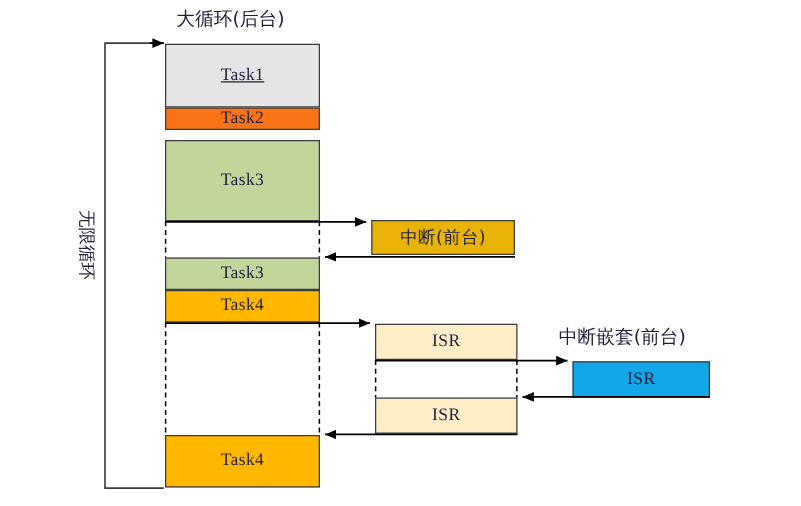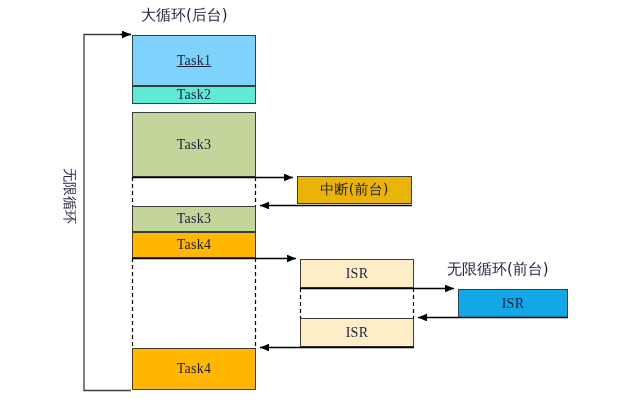--- a/index.html
+++ b/index.html
@@ -54,27 +54,27 @@
   }
   .cjk { font-family: "DejaVu Sans", "Liberation Sans", sans-serif; }
 </style>
 </head>
 <body>
 
 <div id="canvas">
 
   <div class="label cjk" style="left:141px; top:6px;">大循环(后台)</div>
 
-  <div class="label cjk" style="left:447px; top:260px;">无限循环(前台)</div>
+  <div class="label cjk" style="left:447px; top:260px;">中断嵌套(前台)</div>
 
   <div class="vlabel cjk" style="left:78px; top:168px;">无限循环</div>
 
-  <div class="box" style="left:132px; top:35px; width:124px; height:51px; background:#7dd3fc;text-decoration:underline;">Task1</div>
+  <div class="box" style="left:132px; top:35px; width:124px; height:51px; background:#e5e5e5;text-decoration:underline;">Task1</div>
 
-  <div class="box" style="left:132px; top:86px; width:124px; height:18px; background:#5eead4;">Task2</div>
+  <div class="box" style="left:132px; top:86px; width:124px; height:18px; background:#f97316;">Task2</div>
 
   <div class="box" style="left:132px; top:112px; width:124px; height:65px; background:#c2d69b;">Task3</div>
 
   <div class="box" style="left:132px; top:206px; width:124px; height:26px; background:#c2d69b;">Task3</div>
 
   <div class="box" style="left:132px; top:232px; width:124px; height:26px; background:#ffb700;">Task4</div>
 
   <div class="box" style="left:132px; top:348px; width:124px; height:42px; background:#ffb700;">Task4</div>
 
   <div class="box cjk" style="left:297px; top:176px; width:115px; height:28px; background:#eab308; font-size:14px;">中断(前台)</div>

